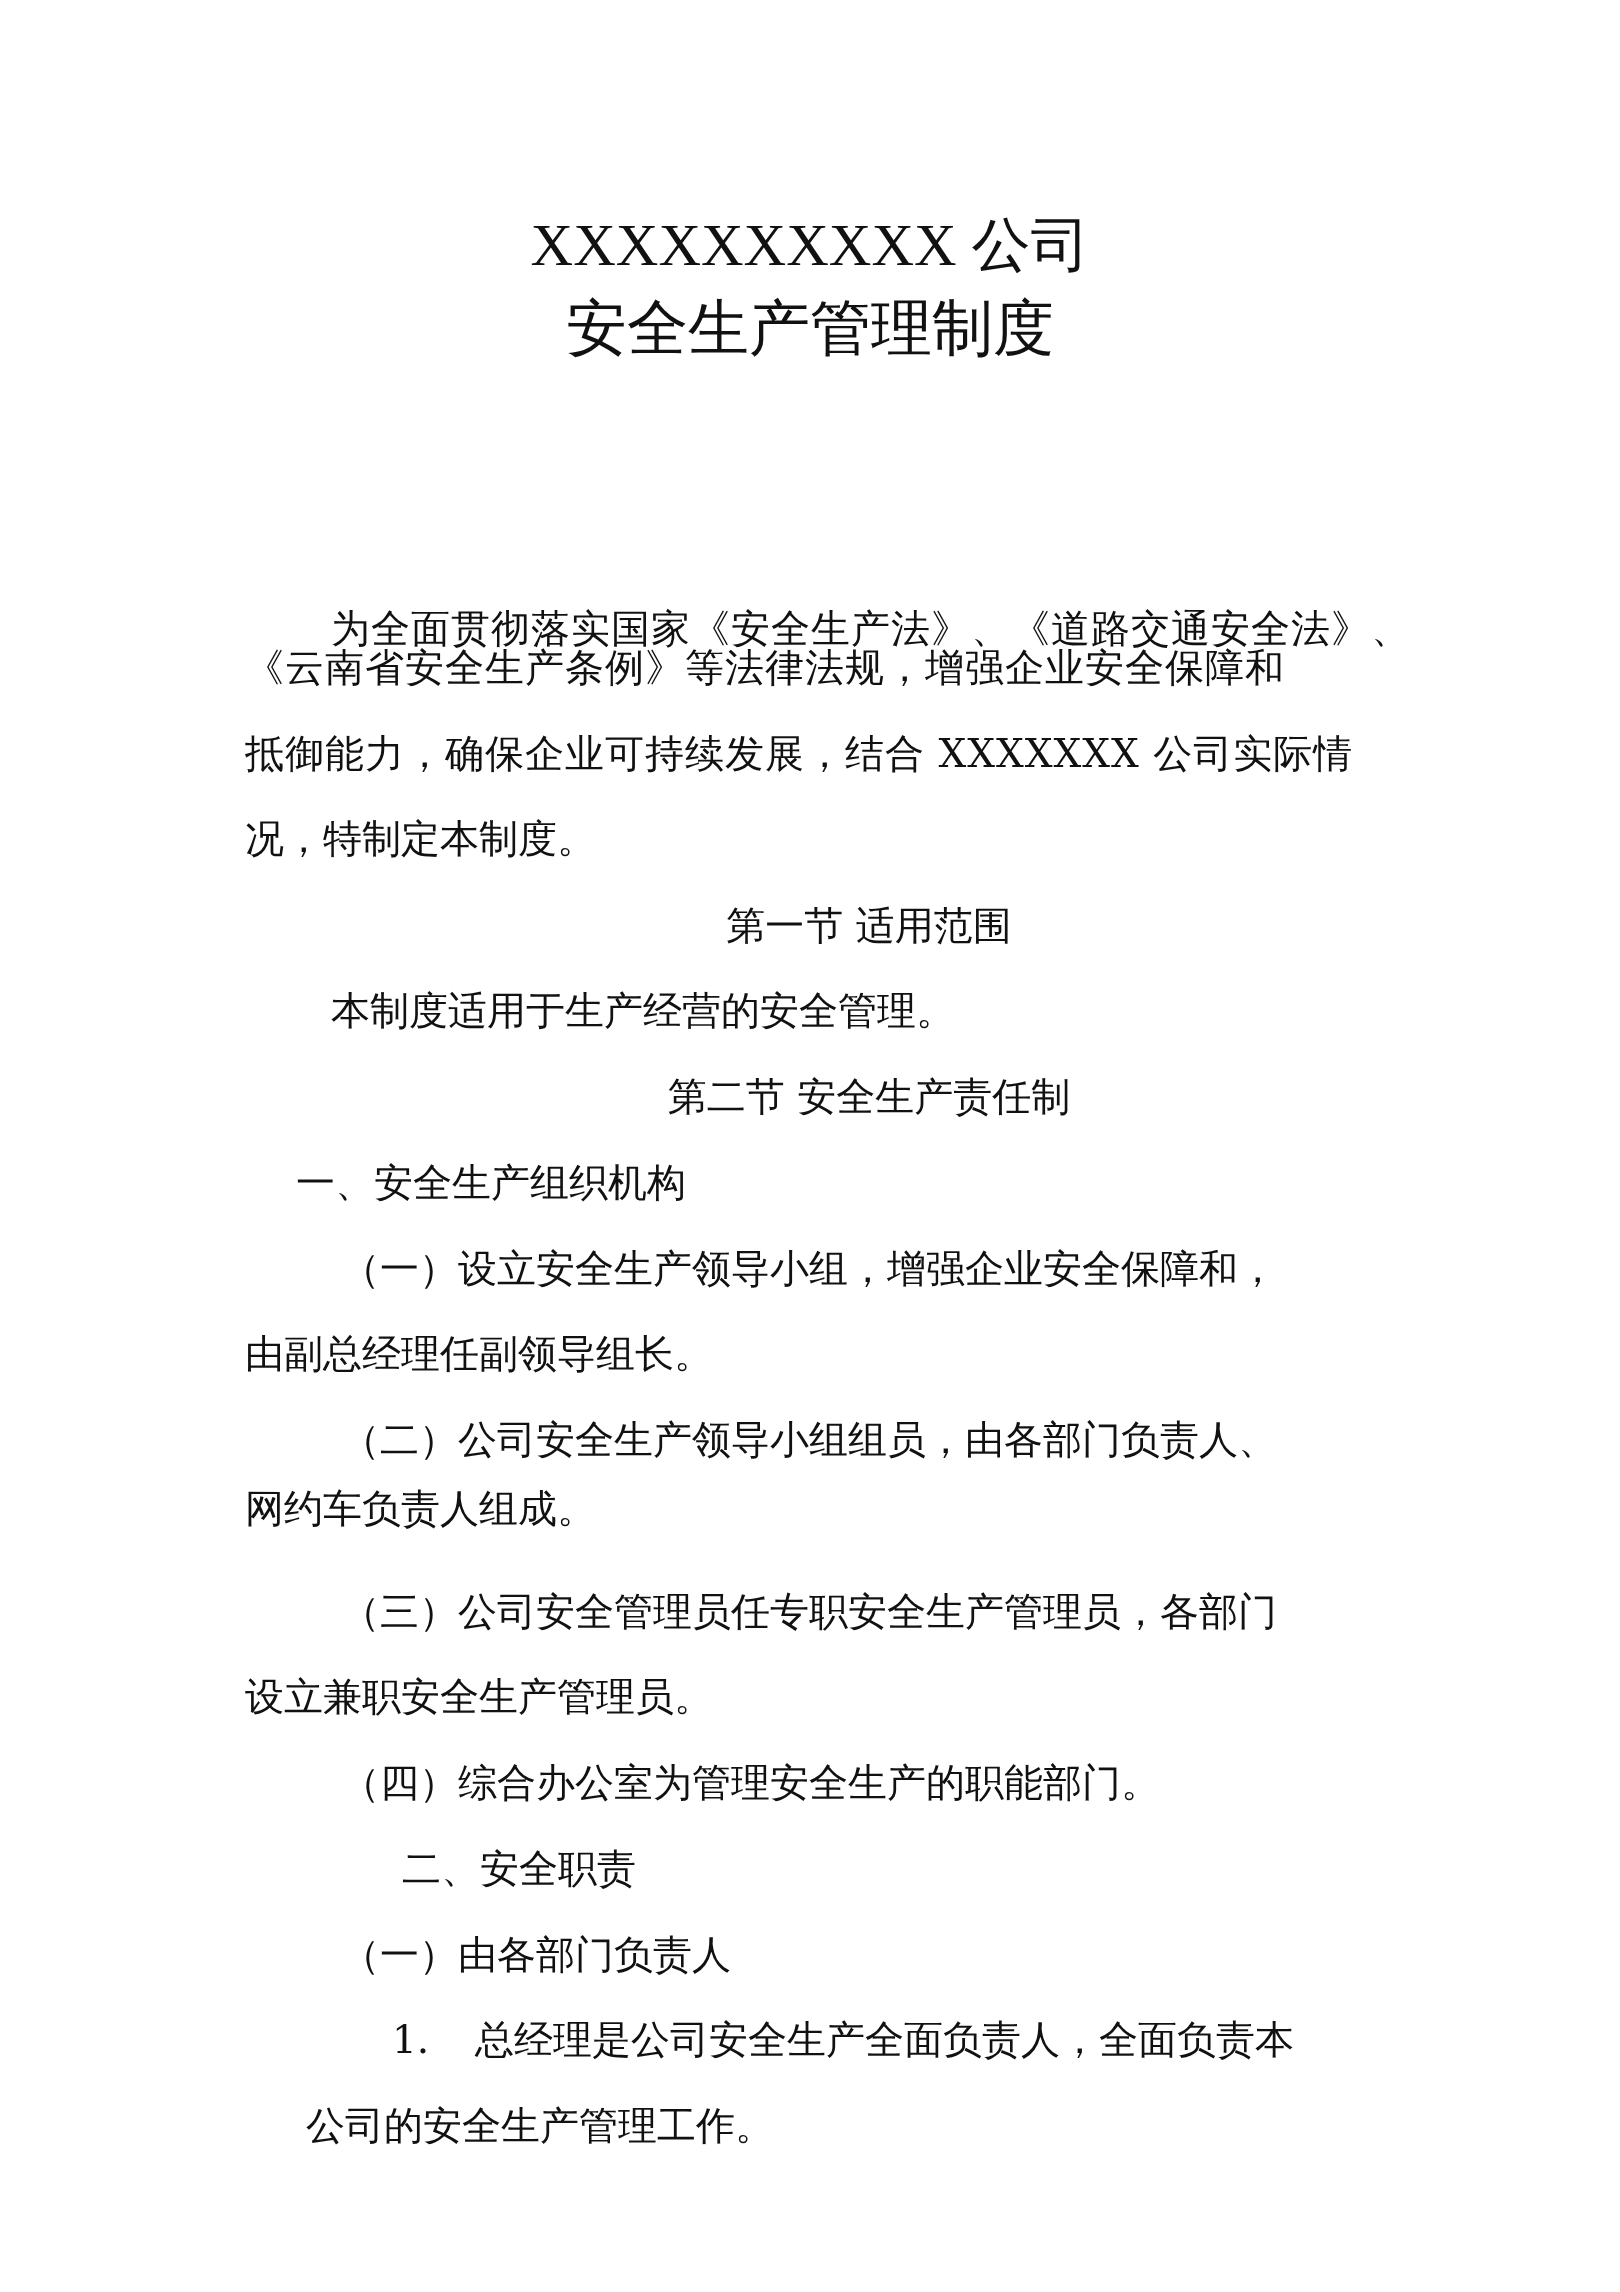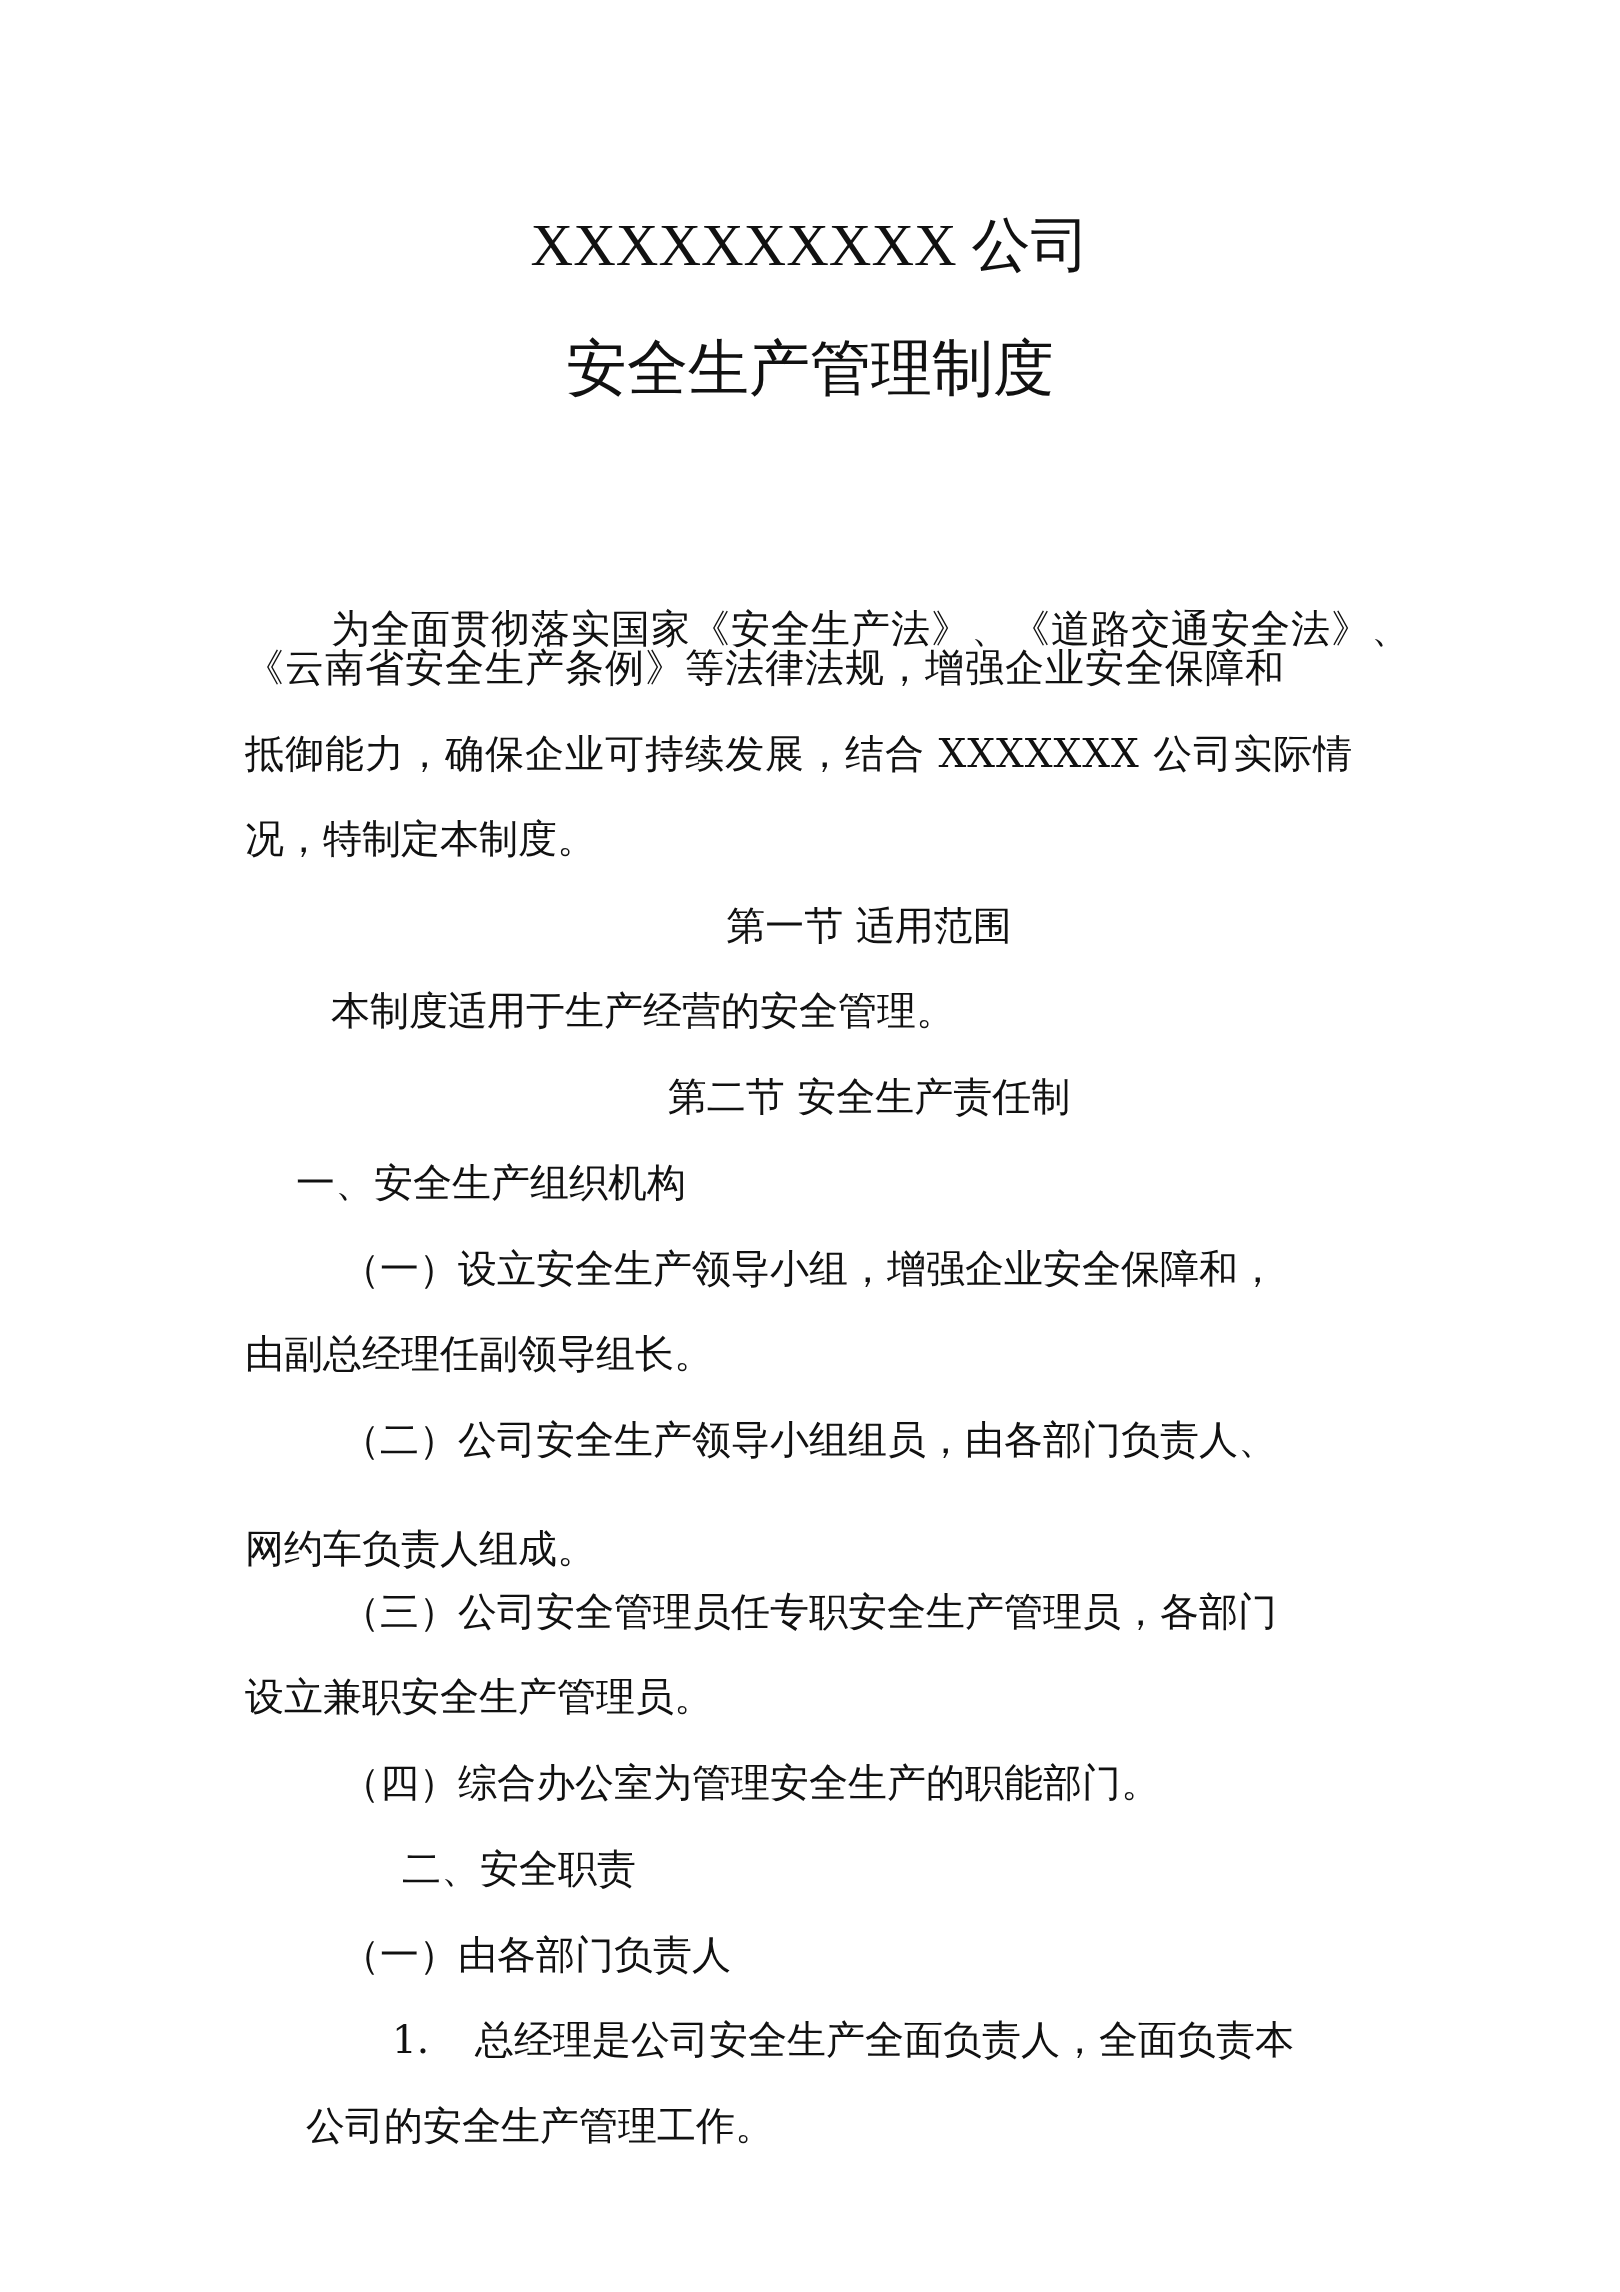--- a/index.html
+++ b/index.html
@@ -1,21 +1,21 @@
 <!DOCTYPE html>
 <html><head>
 <meta charset="utf-8">
 <style>
   html, body { margin:0; padding:0; background:#fff; }
   body { width:1620px; height:2293px; position:relative; overflow:hidden;
          font-family:"DejaVu Serif", "Liberation Serif", serif; color:#111; }
   .line { position:absolute; white-space:nowrap; font-size:39px; line-height:47px; }
   .title { position:absolute; left:0; width:1620px; text-align:center; white-space:nowrap; }
   .t1 { top:211px; font-size:59px; line-height:69px; font-family:"Liberation Serif","DejaVu Serif",serif; }
-  .t2 { top:292px; font-size:61px; line-height:71px;margin-top:40px; }
+  .t2 { top:292px; font-size:61px; line-height:71px; }
   .center { left:0; width:1620px; text-align:center; }
   .just { letter-spacing:1px; }
 </style>
 </head>
 <body>
 
 <div>
   <div class="title t1">XXXXXXXXXX 公司</div>
   <div class="title t2">安全生产管理制度</div>
 
@@ -26,21 +26,21 @@
 
   <div class="line center" style="top:902px; left:59px;">第一节  适用范围</div>
   <div class="line" style="left:331px; top:987px;">本制度适用于生产经营的安全管理。</div>
 
   <div class="line center" style="top:1073px; left:59px;">第二节  安全生产责任制</div>
   <div class="line" style="left:296px; top:1159px;">一、安全生产组织机构</div>
 
   <div class="line" style="left:341px; top:1245px;">（一）设立安全生产领导小组，增强企业安全保障和，</div>
   <div class="line" style="left:245px; top:1330px;">由副总经理任副领导组长。</div>
   <div class="line" style="left:341px; top:1416px;">（二）公司安全生产领导小组组员，由各部门负责人、</div>
-  <div class="line" style="left:245px; top:1525px;">网约车负责人组成。</div>
+  <div class="line" style="left:245px; top:1485px;">网约车负责人组成。</div>
   <div class="line" style="left:341px; top:1588px;">（三）公司安全管理员任专职安全生产管理员，各部门</div>
   <div class="line" style="left:245px; top:1673px;">设立兼职安全生产管理员。</div>
 
   <div class="line" style="left:341px; top:1759px;">（四）综合办公室为管理安全生产的职能部门。</div>
 
   <div class="line" style="left:402px; top:1845px;">二、安全职责</div>
   <div class="line" style="left:341px; top:1931px;">（一）由各部门负责人</div>
 
   <div class="line" style="left:392px; top:2016px;">1.</div>
   <div class="line" style="left:475px; top:2016px;">总经理是公司安全生产全面负责人，全面负责本</div>

